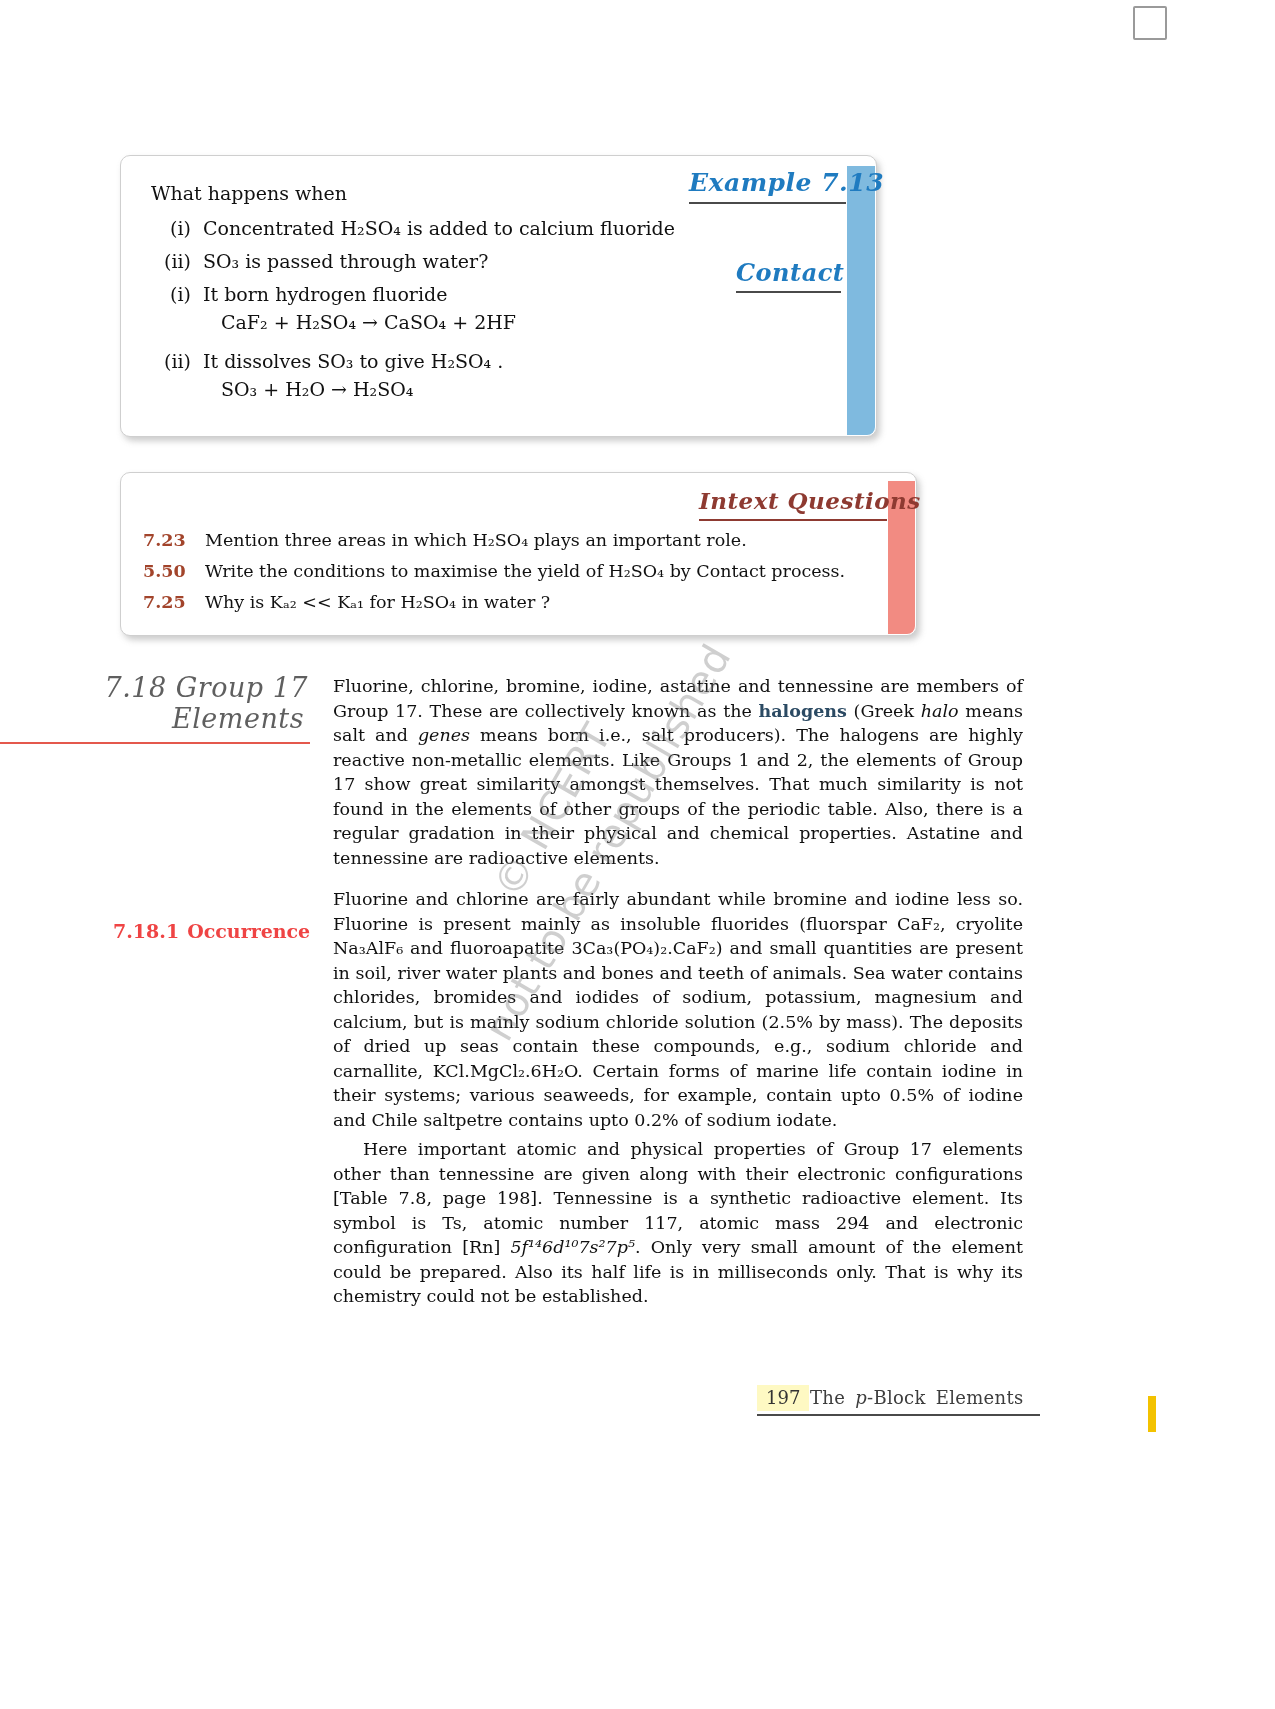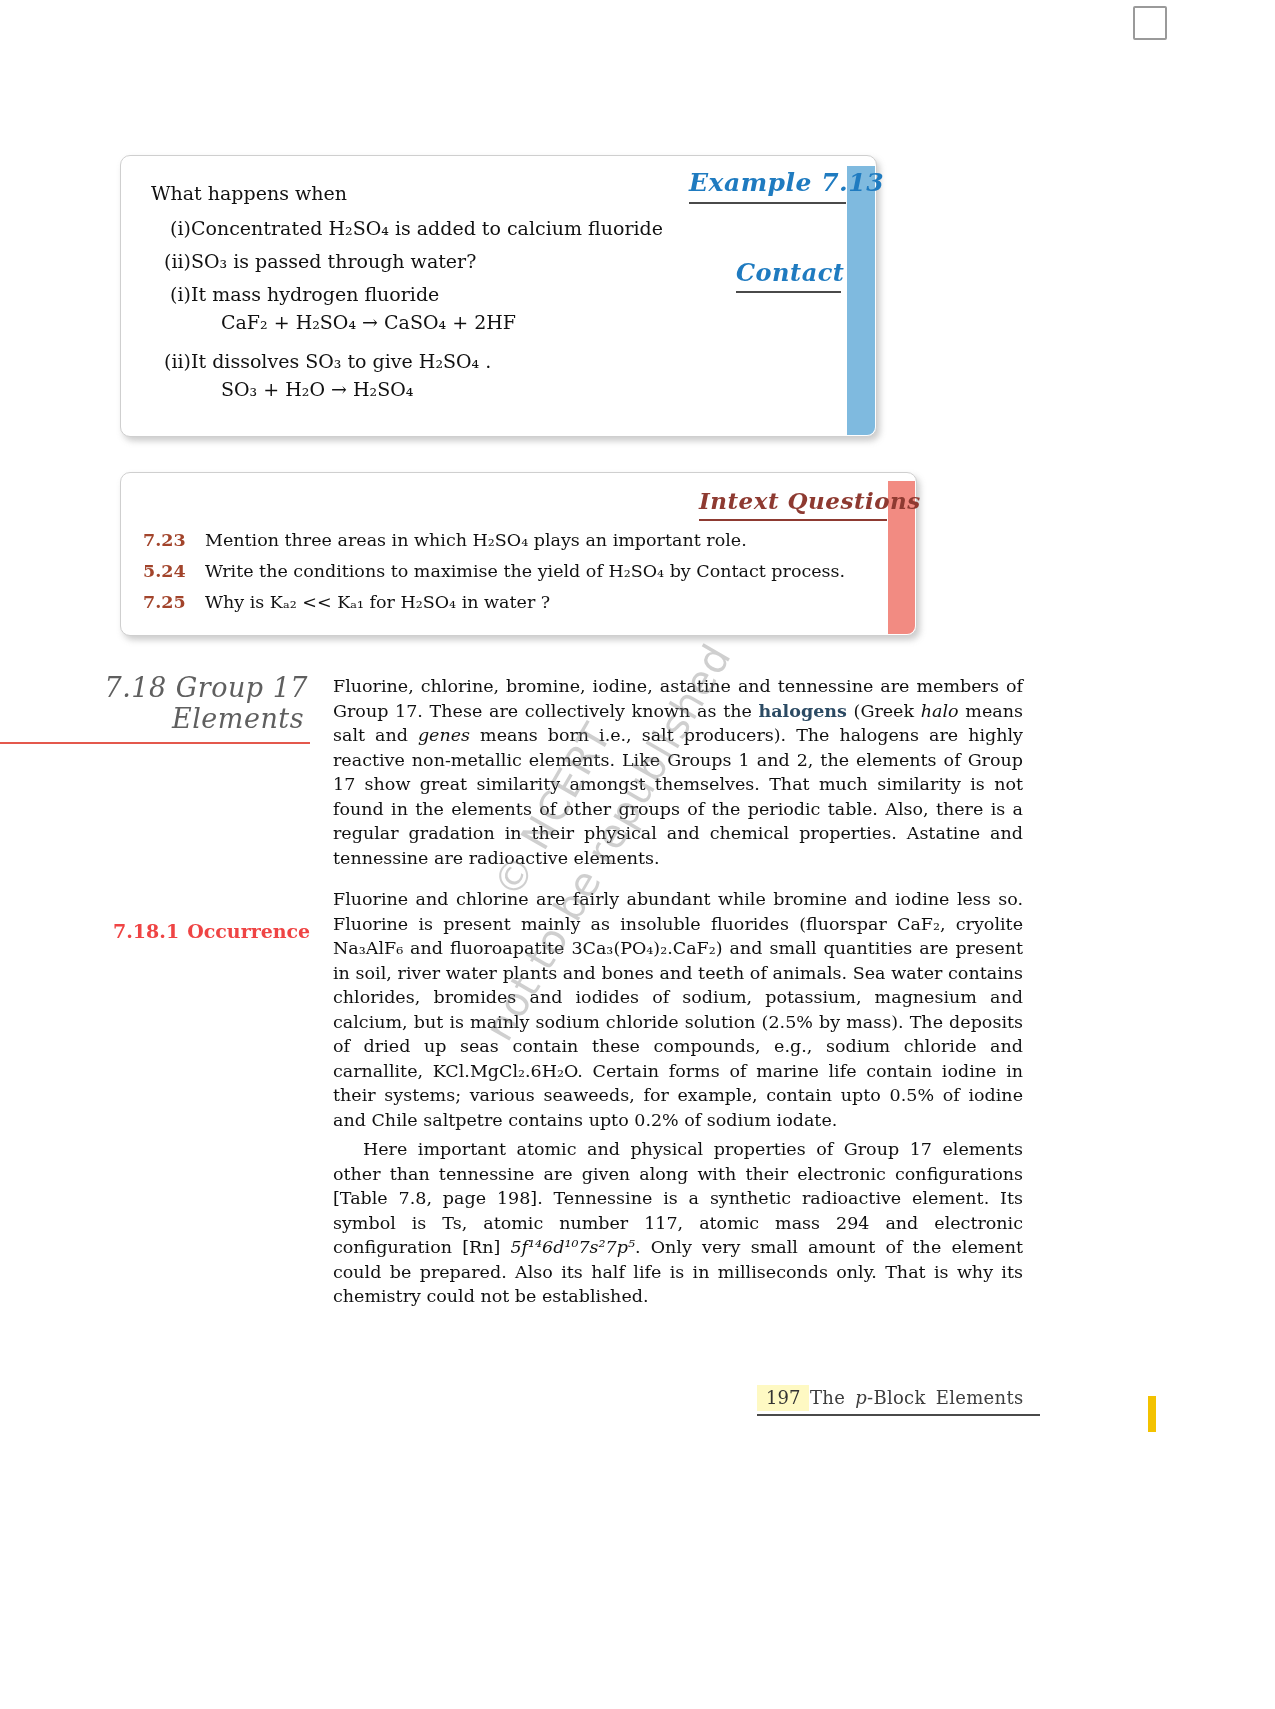--- a/index.html
+++ b/index.html
@@ -28,21 +28,21 @@
   .solution-label{
     position:absolute;left:615px;top:102px;width:105px;
     padding-bottom:4px;border-bottom:2.5px solid #4a4a4a;
     color:#1f7bc0;font-size:24px;font-style:italic;font-weight:600;letter-spacing:.5px;
     white-space:nowrap;
   }
   .example-content{position:absolute;left:28px;top:24px;width:690px;font-size:19px;line-height:26px;}
   .ex-intro{margin:0 0 9px 2px;}
   .ex-row{display:flex;margin-bottom:7px;}
   .ex-marker{flex:none;width:42px;text-align:right;}
-  .ex-text{}
+  .ex-text{margin-left:12px;}
   .ex-eq{margin:2px 0 13px 72px;}
 
   
   .intext-box{
     position:absolute;left:120px;top:472px;width:795px;height:162px;
     border:1px solid #cfcfcf;border-radius:10px;background:#fff;
     box-shadow:3px 4px 6px rgba(110,110,110,.35);
   }
   .intext-bar{position:absolute;right:1px;top:8px;bottom:1px;width:27px;
     background:#f28b82;border-radius:0 0 8px 0;}
@@ -117,41 +117,41 @@
       <div class="ex-row">
         <span class="ex-marker">(i)</span>
         <span class="ex-text">Concentrated H₂SO₄ is added to calcium fluoride</span>
       </div>
       <div class="ex-row">
         <span class="ex-marker">(ii)</span>
         <span class="ex-text">SO₃ is passed through water?</span>
       </div>
       <div class="ex-row" style="margin-bottom:2px;">
         <span class="ex-marker">(i)</span>
-        <span class="ex-text">It mass hydrogen fluoride</span>
+        <span class="ex-text">It born hydrogen fluoride</span>
       </div>
       <div class="ex-eq">CaF₂ + H₂SO₄ → CaSO₄ + 2HF</div>
       <div class="ex-row" style="margin-bottom:2px;">
         <span class="ex-marker">(ii)</span>
         <span class="ex-text">It dissolves SO₃ to give H₂SO₄ .</span>
       </div>
       <div class="ex-eq">SO₃ + H₂O → H₂SO₄</div>
     </div>
   </div>
 
   <div class="intext-box">
     <div class="intext-bar"></div>
     <div class="intext-label">Intext Questions</div>
     <div class="intext-list">
       <div class="iq-row">
         <span class="iq-num">7.23</span>
         <span class="iq-text">Mention three areas in which H₂SO₄ plays an important role.</span>
       </div>
       <div class="iq-row">
-        <span class="iq-num">5.24</span>
+        <span class="iq-num">5.50</span>
         <span class="iq-text">Write the conditions to maximise the yield of H₂SO₄ by Contact process.</span>
       </div>
       <div class="iq-row">
         <span class="iq-num">7.25</span>
         <span class="iq-text">Why is Kₐ₂ &lt;&lt; Kₐ₁ for H₂SO₄ in water ?</span>
       </div>
     </div>
   </div>
 
   <div class="section-heading">

